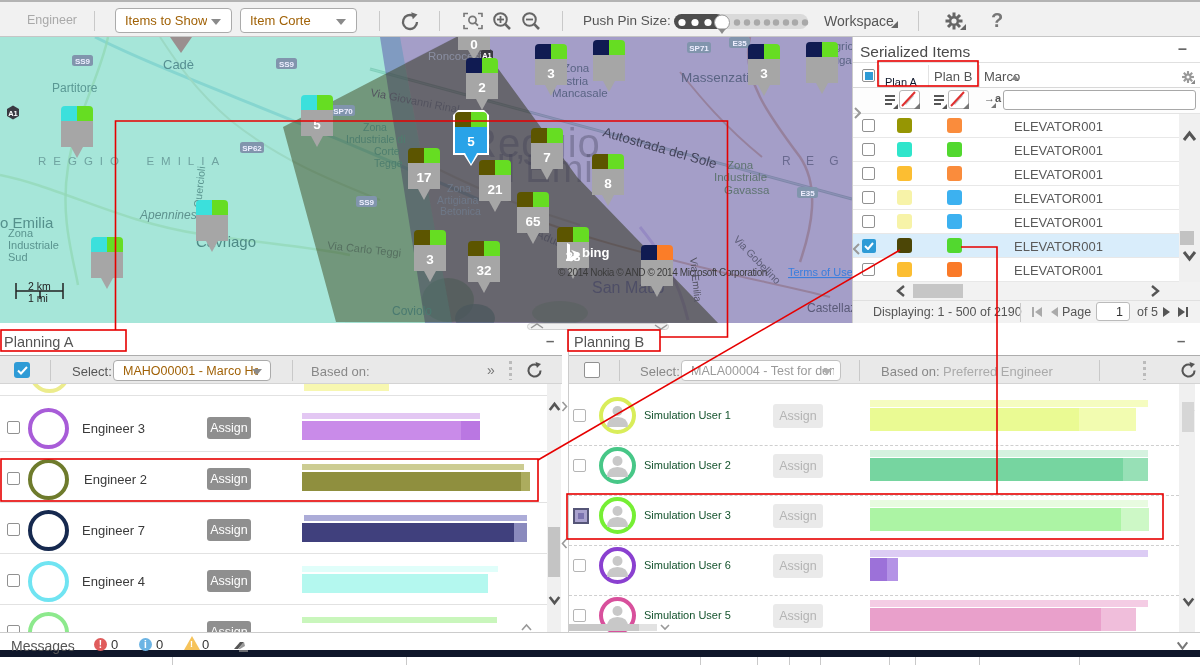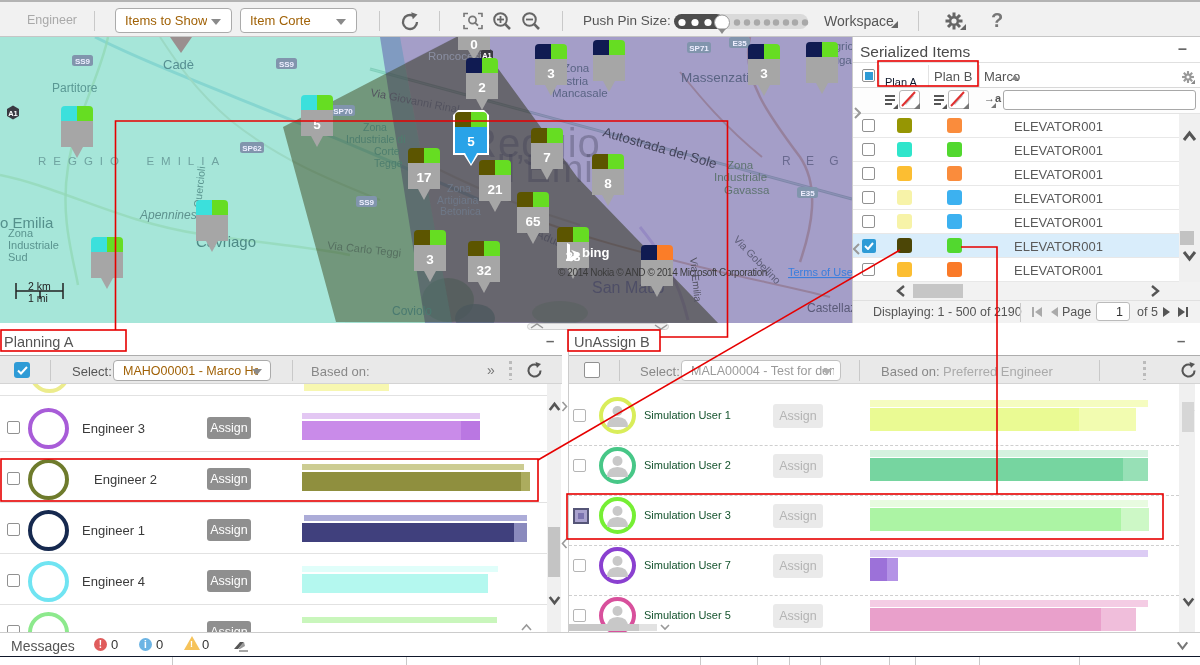--- a/index.html
+++ b/index.html
@@ -461,29 +461,29 @@
       <div class="cb" style="left:7px;top:37px"></div>
       <div class="ring" style="left:28px;top:24px;width:41px;height:41px;border:4.5px solid #a85cd8"></div>
       <div class="nameA" style="left:82px;top:37px">Engineer 3</div>
       <div class="asgA" style="left:207px;top:33px">Assign</div>
       <div class="bar" style="left:302px;top:29px;width:178px;height:6px;background:#e3c7f3"></div>
       <div class="bar" style="left:302px;top:37px;width:159px;height:19px;background:#c98be9"></div>
       <div class="bar" style="left:461px;top:37px;width:19px;height:19px;background:#ba77e2"></div>
       <div class="ab" style="left:0;top:67px;width:548px;height:1px;background:#e2e2e2"></div>
       <div class="cb" style="left:7px;top:88px"></div>
       <div class="ring" style="left:28px;top:75px;width:41px;height:41px;border:4.5px solid #6e7b2c"></div>
-      <div class="nameA" style="left:94px;top:88px">Engineer 2</div>
+      <div class="nameA" style="left:84px;top:88px">Engineer 2</div>
       <div class="asgA" style="left:207px;top:84px">Assign</div>
       <div class="bar" style="left:302px;top:80px;width:222px;height:6px;background:#cccc92"></div>
       <div class="bar" style="left:302px;top:88px;width:219px;height:19px;background:#8f8f3e"></div>
       <div class="bar" style="left:521px;top:88px;width:9px;height:19px;background:#acac5e"></div>
       <div class="ab" style="left:0;top:118px;width:548px;height:1px;background:#e2e2e2"></div>
       <div class="cb" style="left:7px;top:139px"></div>
       <div class="ring" style="left:28px;top:126px;width:41px;height:41px;border:4.5px solid #16294f"></div>
-      <div class="nameA" style="left:82px;top:139px">Engineer 1</div>
+      <div class="nameA" style="left:82px;top:139px">Engineer 7</div>
       <div class="asgA" style="left:207px;top:135px">Assign</div>
       <div class="bar" style="left:304px;top:131px;width:223px;height:6px;background:#acacd8"></div>
       <div class="bar" style="left:302px;top:139px;width:212px;height:19px;background:#40407d"></div>
       <div class="bar" style="left:514px;top:139px;width:13px;height:19px;background:#8a8abd"></div>
       <div class="ab" style="left:0;top:169px;width:548px;height:1px;background:#e2e2e2"></div>
       <div class="cb" style="left:7px;top:190px"></div>
       <div class="ring" style="left:28px;top:177px;width:41px;height:41px;border:4.5px solid #70e4f2"></div>
       <div class="nameA" style="left:82px;top:190px">Engineer 4</div>
       <div class="asgA" style="left:207px;top:186px">Assign</div>
       <div class="bar" style="left:302px;top:182px;width:196px;height:6px;background:#e0fefa"></div>
@@ -501,21 +501,21 @@
     </svg>
     <div class="ab" style="left:548px;top:196px;width:12px;height:50px;background:#c4c4c4"></div>
     <svg class="ab" style="left:548px;top:263px" width="13" height="12" viewBox="0 0 15 13">
       <path d="M2 3 L7.5 10 L13 3" fill="none" stroke="#555" stroke-width="3"></path>
     </svg>
     <svg class="ab" style="left:520px;top:292px" width="13" height="8" viewBox="0 0 13 8">
       <path d="M2 7 L6.5 2 L11 7" fill="none" stroke="#999" stroke-width="1.6"></path>
     </svg>
   </div>
 <div class="ab" style="left:568px;top:331px;width:632px;height:301px;background:#fff;border-left:1px solid #ccc">
-    <div class="ab" style="left:5px;top:3px;font-size:14.5px;color:#555">UnAssign B</div>
+    <div class="ab" style="left:5px;top:3px;font-size:14.5px;color:#555">Planning B</div>
     <div class="ab" style="left:608px;top:1px;font-size:15px;color:#666;font-weight:bold">–</div>
     <div class="ab" style="left:0;top:24px;width:632px;height:29px;background:#e9e9e9;border-top:1px solid #adadad;border-bottom:1px solid #d4d4d4">
       <div class="cb" style="left:15px;top:6px;width:16px;height:16px"></div>
       <div class="sep" style="left:50px;top:4px;height:21px"></div>
       <div class="ab" style="left:71px;top:8px;font-size:13px;color:#888">Select:</div>
       <div class="ddl" style="left:112px;top:4px;width:160px;height:21px;border-color:#c2c2c2">
         <div class="tx" style="top:2.5px;font-size:12.5px;color:#9a9a9a;width:143px">MALA00004 - Test for dem</div>
         <div class="arrow-dn" style="right:8px;top:8px;border-top-color:#b0b0b0"></div>
       </div>
       <div class="sep" style="left:290px;top:4px;height:21px"></div>
@@ -553,21 +553,21 @@
         <path d="M4 26 Q4 16 14.5 16 Q25 16 25 26 Z" fill="#c8c8c8"></path>
       </svg>
       <div class="nameB" style="left:75px;top:125px">Simulation User 3</div>
       <div class="asgB" style="left:204px;top:120px">Assign</div>
       <div class="cb" style="left:4px;top:175px;border-color:#b5b5b5"></div>
       <div class="ring" style="left:30px;top:163px;width:37px;height:37px;border:4px solid #8a40d0"></div>
       <svg class="ab" style="left:34px;top:167px" width="29" height="29" viewBox="0 0 29 29">
         <circle cx="14.5" cy="10" r="5" fill="#c8c8c8"></circle>
         <path d="M4 26 Q4 16 14.5 16 Q25 16 25 26 Z" fill="#c8c8c8"></path>
       </svg>
-      <div class="nameB" style="left:75px;top:175px">Simulation User 7</div>
+      <div class="nameB" style="left:75px;top:175px">Simulation User 6</div>
       <div class="asgB" style="left:204px;top:170px">Assign</div>
       <div class="cb" style="left:4px;top:225px;border-color:#b5b5b5"></div>
       <div class="ring" style="left:30px;top:213px;width:37px;height:37px;border:4px solid #d8509c"></div>
       <svg class="ab" style="left:34px;top:217px" width="29" height="29" viewBox="0 0 29 29">
         <circle cx="14.5" cy="10" r="5" fill="#c8c8c8"></circle>
         <path d="M4 26 Q4 16 14.5 16 Q25 16 25 26 Z" fill="#c8c8c8"></path>
       </svg>
       <div class="nameB" style="left:75px;top:225px">Simulation User 5</div>
       <div class="asgB" style="left:204px;top:220px">Assign</div>
       <div class="bar" style="left:301px;top:16px;width:278px;height:7px;background:#f5fcc0"></div>
@@ -603,21 +603,21 @@
     <svg class="ab" style="left:613px;top:264px" width="13" height="13" viewBox="0 0 15 13">
       <path d="M2 3 L7.5 10 L13 3" fill="none" stroke="#555" stroke-width="3"></path>
     </svg>
   </div>
 <svg class="ab" style="left:561px;top:401px" width="7" height="11" viewBox="0 0 7 11">
     <path d="M1.5 1 L5.5 5.5 L1.5 10" fill="none" stroke="#999" stroke-width="1.6"></path>
   </svg>
 <svg class="ab" style="left:561px;top:538px" width="7" height="11" viewBox="0 0 7 11">
     <path d="M5.5 1 L1.5 5.5 L5.5 10" fill="none" stroke="#999" stroke-width="1.6"></path>
   </svg>
-<div class="ab" style="left:0;top:632px;width:1200px;height:25px;background:#fff;border-top:1px solid #ccc;border-bottom:1px solid #0f172a">
+<div class="ab" style="left:0;top:632px;width:1200px;height:25px;background:#fff;border-top:1px solid #ccc;border-bottom:7px solid #0f172a">
     <div class="ab" style="left:11px;top:5px;font-size:14px;color:#555">Messages</div>
     <div class="ab" style="left:94px;top:5px;width:13px;height:13px;border-radius:50%;background:#e05c5c;color:#fff;font-size:10px;font-weight:bold;text-align:center;line-height:13px">!</div>
     <div class="ab" style="left:111px;top:4px;font-size:13px;color:#333">0</div>
     <div class="ab" style="left:139px;top:5px;width:13px;height:13px;border-radius:50%;background:#6cb4e4;color:#fff;font-size:10px;font-weight:bold;text-align:center;line-height:13px">i</div>
     <div class="ab" style="left:156px;top:4px;font-size:13px;color:#333">0</div>
     <div class="ab" style="left:184px;top:3px;width:0;height:0;border-left:8px solid transparent;border-right:8px solid transparent;border-bottom:14px solid #f6c35a"></div>
     <div class="ab" style="left:190px;top:6px;font-size:9px;font-weight:bold;color:#fff">!</div>
     <div class="ab" style="left:202px;top:4px;font-size:13px;color:#333">0</div>
     <svg class="ab" style="left:232px;top:8px" width="17" height="12" viewBox="0 0 17 12">
       <path d="M2 8 L8 1 L12 1 L6 8 Z" fill="#555"></path>

